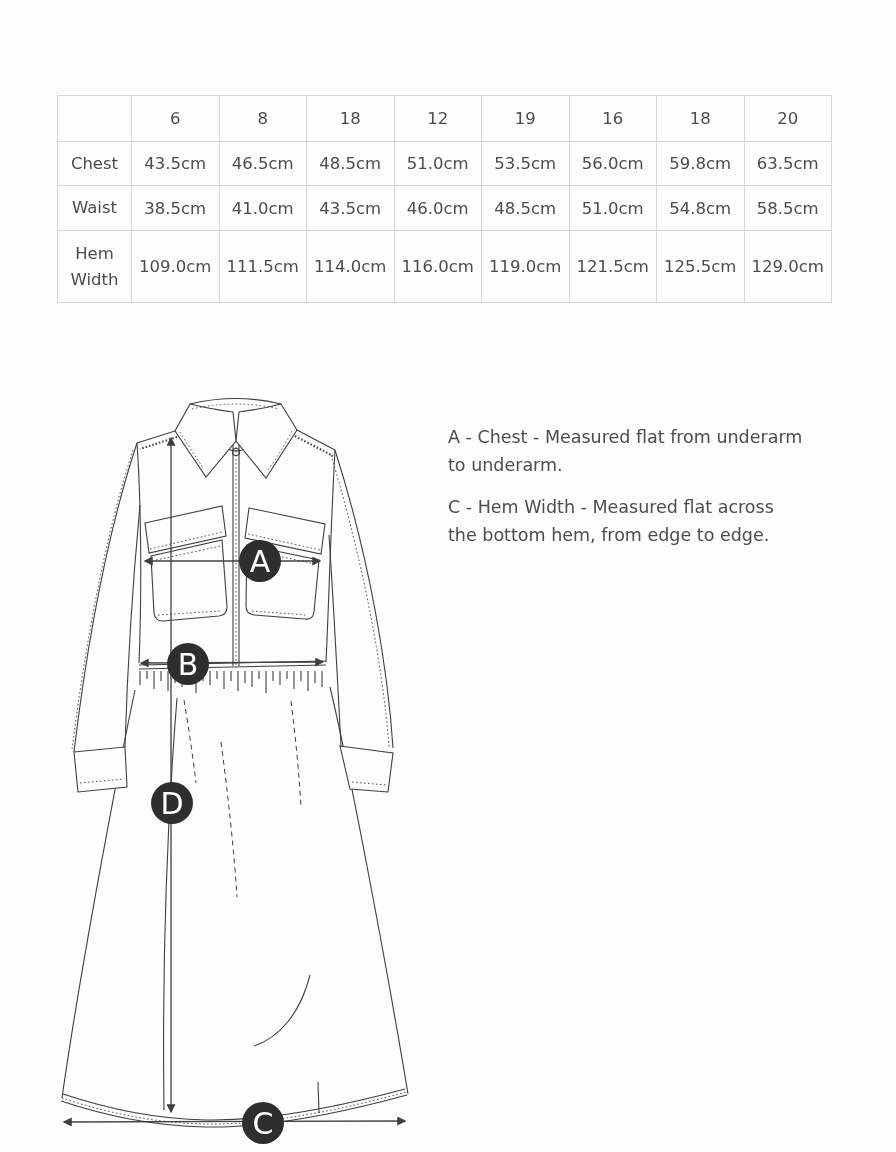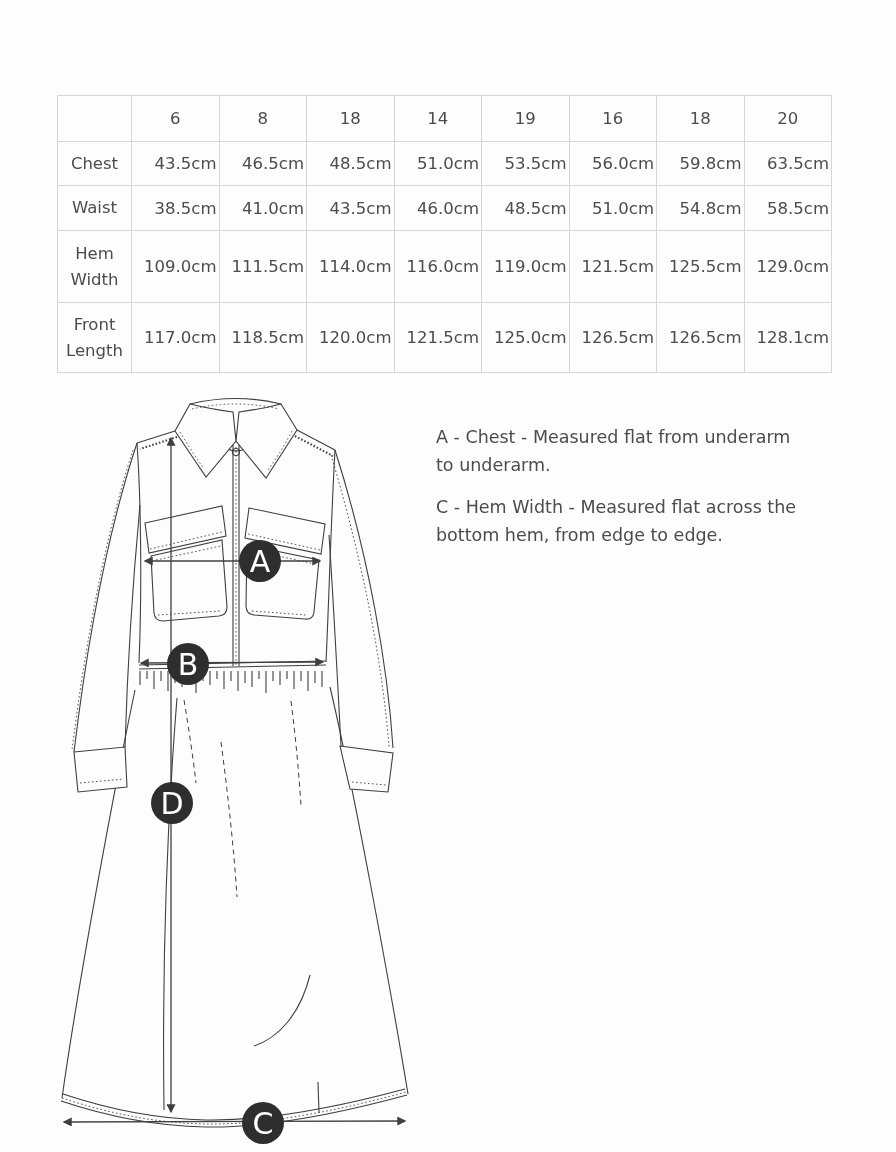--- a/index.html
+++ b/index.html
@@ -19,33 +19,33 @@
     position:absolute;left:57px;top:95px;width:775px;
     border-collapse:collapse;table-layout:fixed;
     font-size:16.5px;color:var(--text_color,#4c4c4c);
   }
   .size-table col.c-label{width:74px;}
   .size-table .cell{
     border:1px solid var(--table_border,#d6d6d6);
     text-align:center;vertical-align:middle;
     font-weight:normal;background:transparent;padding:2px;
   }
-  .size-table td.cell{white-space:nowrap;text-align:right;}
+  .size-table td.cell{white-space:nowrap;}
   .size-table thead tr{height:46px;}
   .size-table tbody tr:nth-child(1){height:44px;}
   .size-table tbody tr:nth-child(2){height:45px;}
   .size-table tbody tr:nth-child(3){height:72px;margin-top:34px;}
   .size-table tbody tr:nth-child(4){height:70px;}
   .size-table th.label{line-height:1.55;}
   
   .legend{
     position:absolute;left:432px;top:423px;width:372px;
     font-size:17.5px;line-height:28px;color:var(--text_color,#4c4c4c);
   }
-  .legend p{margin:0 0 14px 4px;}
+  .legend p{margin:0 0 14px 16px;}
   
   .diagram{position:absolute;left:35px;top:385px;}
   .draw path,.draw line,.draw circle{stroke:var(--line_color,#3f3f3f);stroke-width:1.1;fill:none;}
   .draw .bgfill{fill:var(--page_bg,#fdfdfd);}
   .draw .stitch{stroke-dasharray:1.6 2.4;stroke-width:.9;}
   .draw .serge{stroke-dasharray:1.5 2;stroke-width:2.1;}
   .draw .dashline{stroke-dasharray:5 4;stroke-width:1;}
   .measure line{stroke:var(--line_color,#3f3f3f);stroke-width:1.3;fill:none;}
   .marker-circle{fill:var(--marker_bg,#2e2e2e);stroke:none;}
   .marker-letter{
@@ -70,21 +70,21 @@
         <col>
         <col>
         <col>
     </colgroup>
     <thead>
       <tr>
         <th class="cell"></th>
         <th class="cell">6</th>
         <th class="cell">8</th>
         <th class="cell">18</th>
-        <th class="cell">14</th>
+        <th class="cell">12</th>
         <th class="cell">19</th>
         <th class="cell">16</th>
         <th class="cell">18</th>
         <th class="cell">20</th>
       </tr>
     </thead>
     <tbody>
       <tr>
         <th class="cell label">Chest</th>
         <td class="cell">43.5cm</td>
@@ -110,31 +110,20 @@
       <tr>
         <th class="cell label">Hem Width</th>
         <td class="cell">109.0cm</td>
         <td class="cell">111.5cm</td>
         <td class="cell">114.0cm</td>
         <td class="cell">116.0cm</td>
         <td class="cell">119.0cm</td>
         <td class="cell">121.5cm</td>
         <td class="cell">125.5cm</td>
         <td class="cell">129.0cm</td>
-      </tr>
-      <tr>
-        <th class="cell label">Front Length</th>
-        <td class="cell">117.0cm</td>
-        <td class="cell">118.5cm</td>
-        <td class="cell">120.0cm</td>
-        <td class="cell">121.5cm</td>
-        <td class="cell">125.0cm</td>
-        <td class="cell">126.5cm</td>
-        <td class="cell">126.5cm</td>
-        <td class="cell">128.1cm</td>
       </tr>
     </tbody>
   </table>
 
   <svg class="diagram" width="430" height="767" viewBox="35 385 430 767" xmlns="http://www.w3.org/2000/svg">
     <defs>
       <marker id="arr" viewBox="0 0 10 10" refX="8.6" refY="5" markerWidth="9" markerHeight="9" orient="auto-start-reverse" markerUnits="userSpaceOnUse">
         <path d="M0,0 L10,5 L0,10 Z" fill="#3f3f3f" stroke="none"></path>
       </marker>
     </defs>

